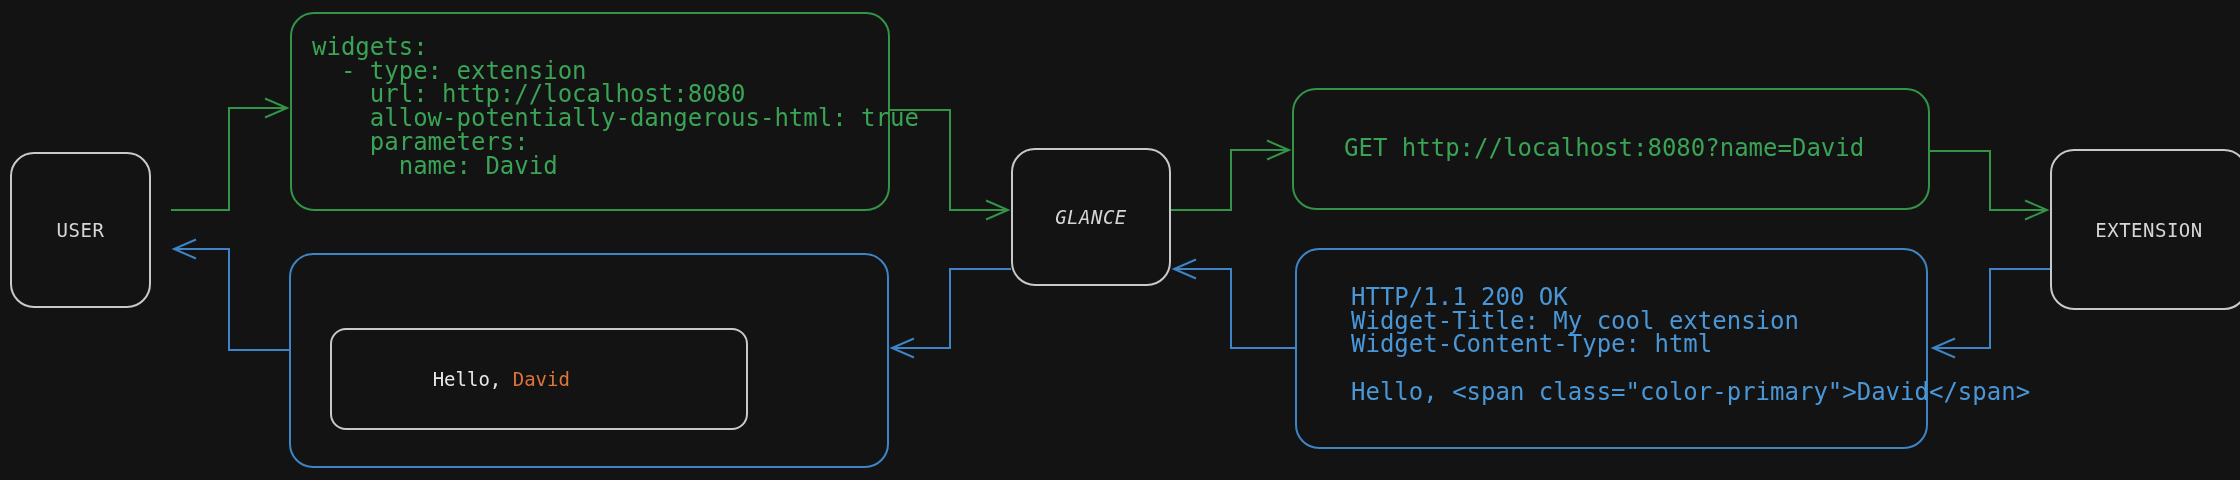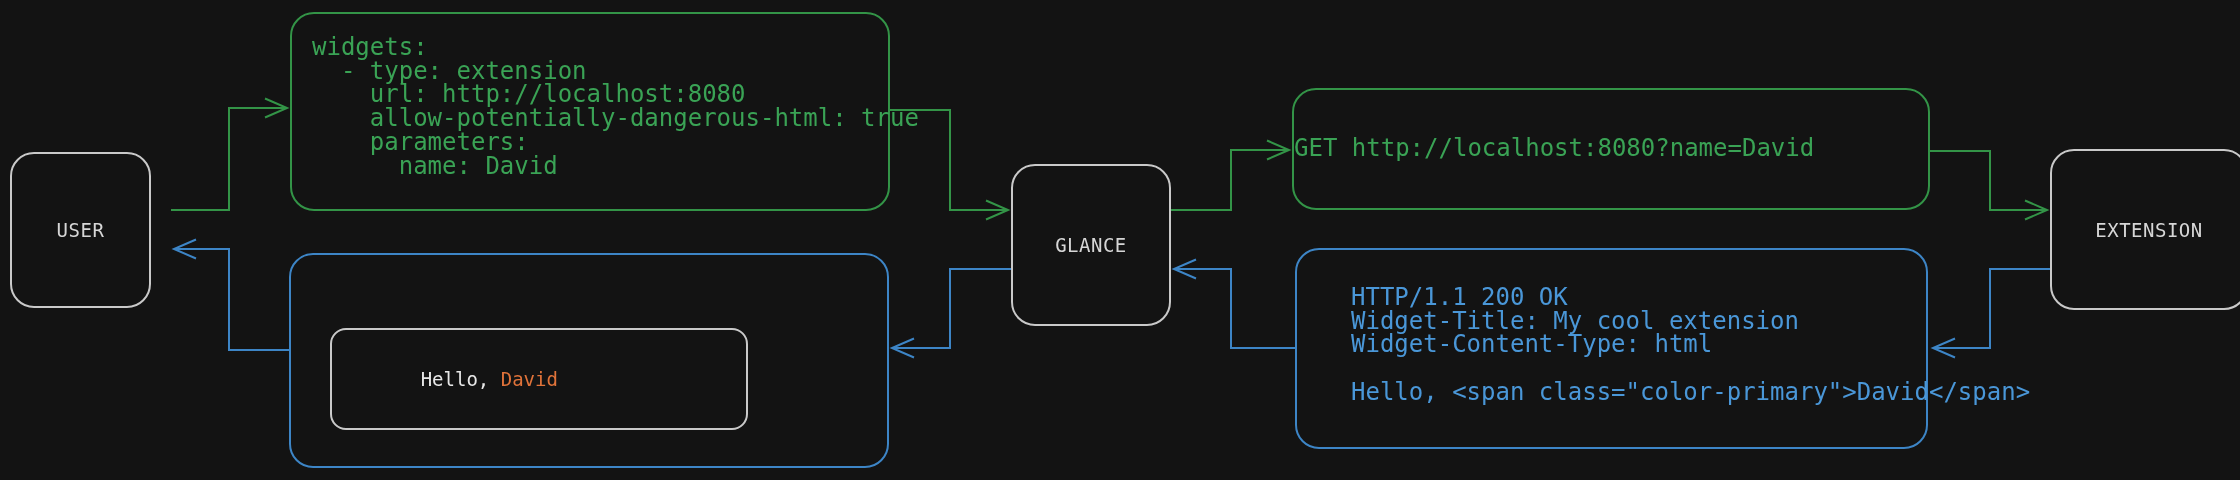--- a/index.html
+++ b/index.html
@@ -29,52 +29,52 @@
   .node{
     position:absolute;
     border:2px solid var(--node-border);
     border-radius:24px;
     display:flex;align-items:center;justify-content:center;
     color:var(--node-text);
     font-size:19px;letter-spacing:0.5px;
     box-sizing:border-box;
   }
   .node.user{left:10px;top:152px;width:141px;height:156px;}
-  .node.glance{left:1011px;top:164px;width:160px;height:162px;}
+  .node.glance{left:1011px;top:148px;width:160px;height:138px;font-style:italic;}
   .node.extension{left:2050px;top:149px;width:198px;height:161px;}
   .content-box{
     position:absolute;border-radius:24px;box-sizing:border-box;
   }
   .content-box.green{border:2px solid var(--green-line);}
   .content-box.blue{border:2px solid var(--blue-line);}
   .box-config{left:290px;top:12px;width:600px;height:199px;}
   .box-request{left:1292px;top:88px;width:638px;height:122px;display:flex;align-items:center;}
   .box-widget{left:289px;top:253px;width:600px;height:215px;}
   .box-response{left:1295px;top:248px;width:633px;height:201px;}
   .code{
     white-space:pre;
     font-size:24px;line-height:23.7px;
     margin:0;
     font-family:inherit;
   }
   .code.green{color:var(--green-text);}
   .code.blue{color:var(--blue-text);}
   .config-code{position:absolute;left:312px;top:36px;}
-  .request-code{}
+  .request-code{padding-left:50px;}
   .response-code{position:absolute;left:1351px;top:286px;}
   .widget-title{
     position:absolute;left:351px;top:293px;
     color:var(--label-text);font-size:19px;letter-spacing:0.8px;white-space:pre;
   }
   .widget-inner{
     position:absolute;left:330px;top:328px;width:418px;height:102px;
     border:2px solid var(--node-border);border-radius:16px;
     display:flex;align-items:center;box-sizing:border-box;
   }
-  .greeting{padding-left:20px;font-size:19px;white-space:pre;}
+  .greeting{padding-left:32px;font-size:19px;white-space:pre;}
   .greeting .prefix{color:var(--white-text);}
   .greeting .name{color:var(--orange-text);}
 </style>
 </head>
 <body>
 
 <div class="canvas">
 
   <svg class="arrows" viewBox="0 0 2240 480">
     <g>

